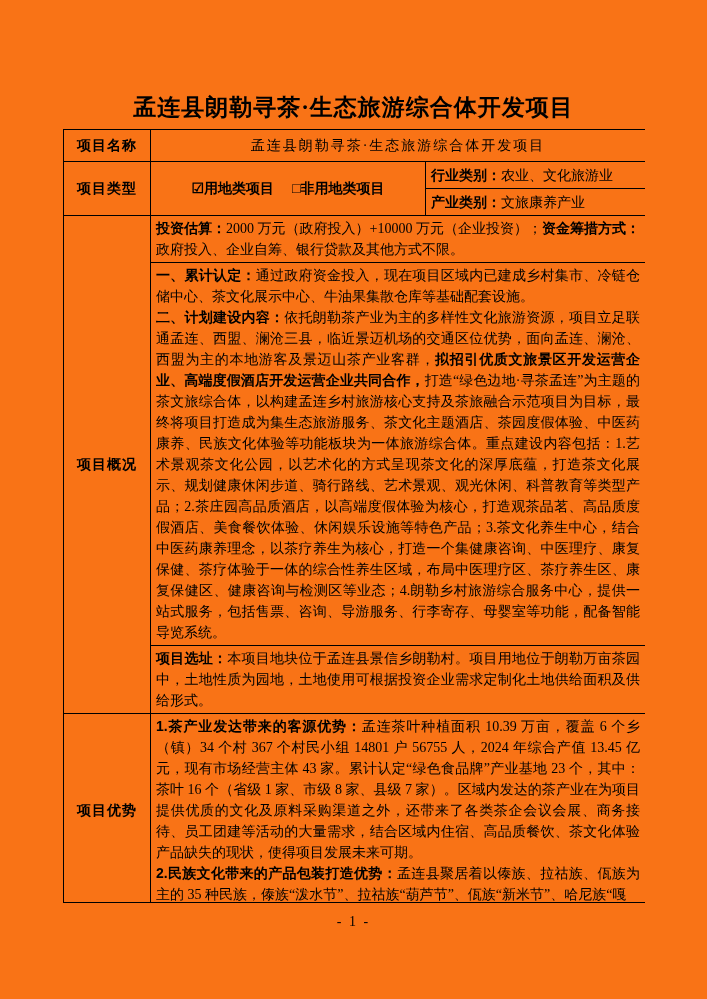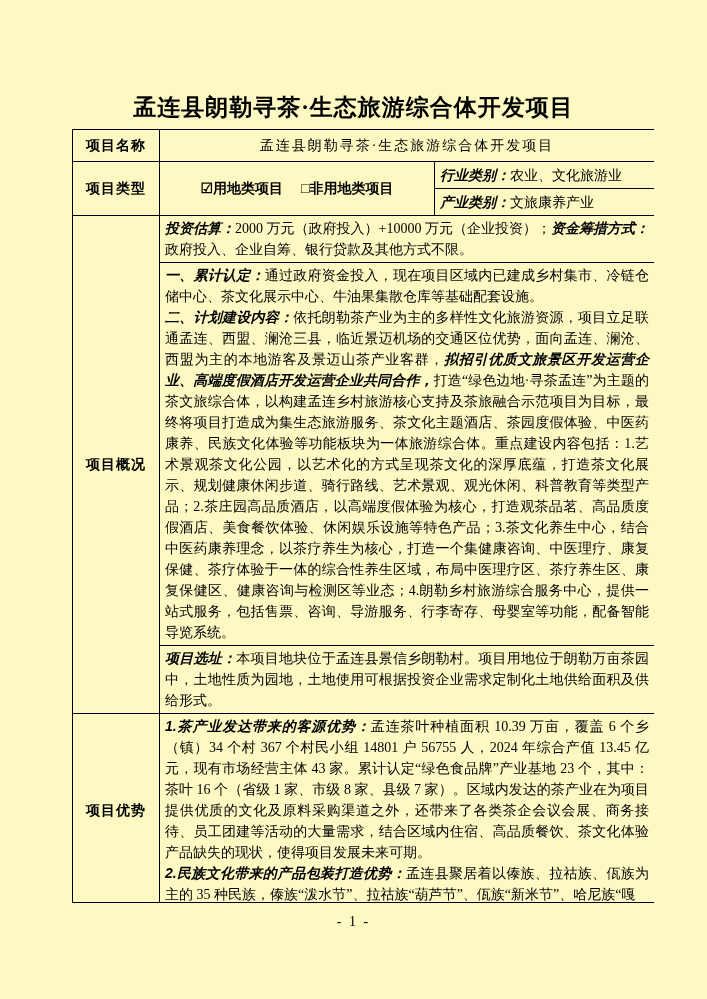--- a/index.html
+++ b/index.html
@@ -1,34 +1,34 @@
 <!DOCTYPE html>
 <html lang="zh"><head>
 <meta charset="utf-8">
 <style>
   * { margin:0; padding:0; box-sizing:border-box; }
   html,body { background:#e8e8e8; }
   .page {
     position:relative;
     width:707px; height:999px;
-    background:#fef9c3;
+    background:#f97316;
     margin:0 auto;
     font-family:"Liberation Serif","DejaVu Serif",serif;
     color:#000;
     overflow:hidden;
   }
   .doc-title {
     position:absolute; top:92px; left:0; right:0;
     text-align:center;
     font-size:23px; font-weight:700;
     letter-spacing:1px;
     font-family:"Liberation Serif","DejaVu Serif",serif;
   }
   .table-wrap {
-    position:absolute; top:129px; left:72px;
+    position:absolute; top:129px; left:63px;
     width:582px; height:774px;
     overflow:hidden;
     border-bottom:1px solid #000;
   }
   table.doc-table {
     width:582px;
     border-collapse:collapse;
     table-layout:fixed;
   }
   .doc-table td {
@@ -54,21 +54,20 @@
   }
   .checkbox-cell {
     text-align:center;
     font-weight:700;
     font-size:14px;
   }
   .kv-cell { height:27px; }
   .kv-cell b, .body-cell b {
     font-weight:700;
     font-family:"Liberation Sans","DejaVu Sans",sans-serif;
-    font-style:italic;
   }
   .body-cell {
     text-align:justify;
     vertical-align:top;
     margin-top:46px;
   }
   .body-cell p { text-align:justify; }
   .cb-gap { display:inline-block; width:18px; }
   .page-footer {
     position:absolute; top:914px; left:0; right:0;

